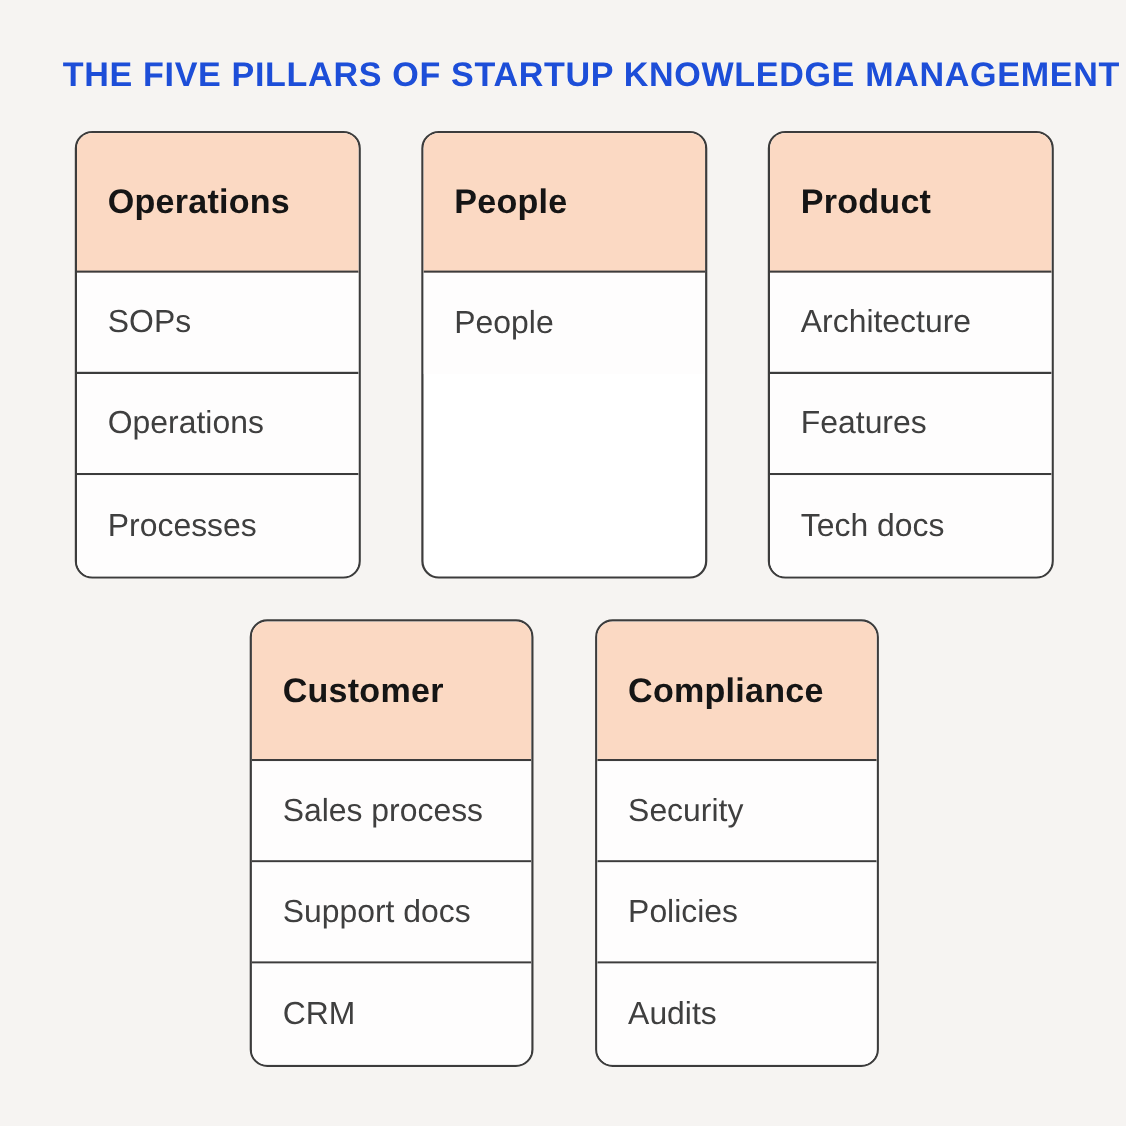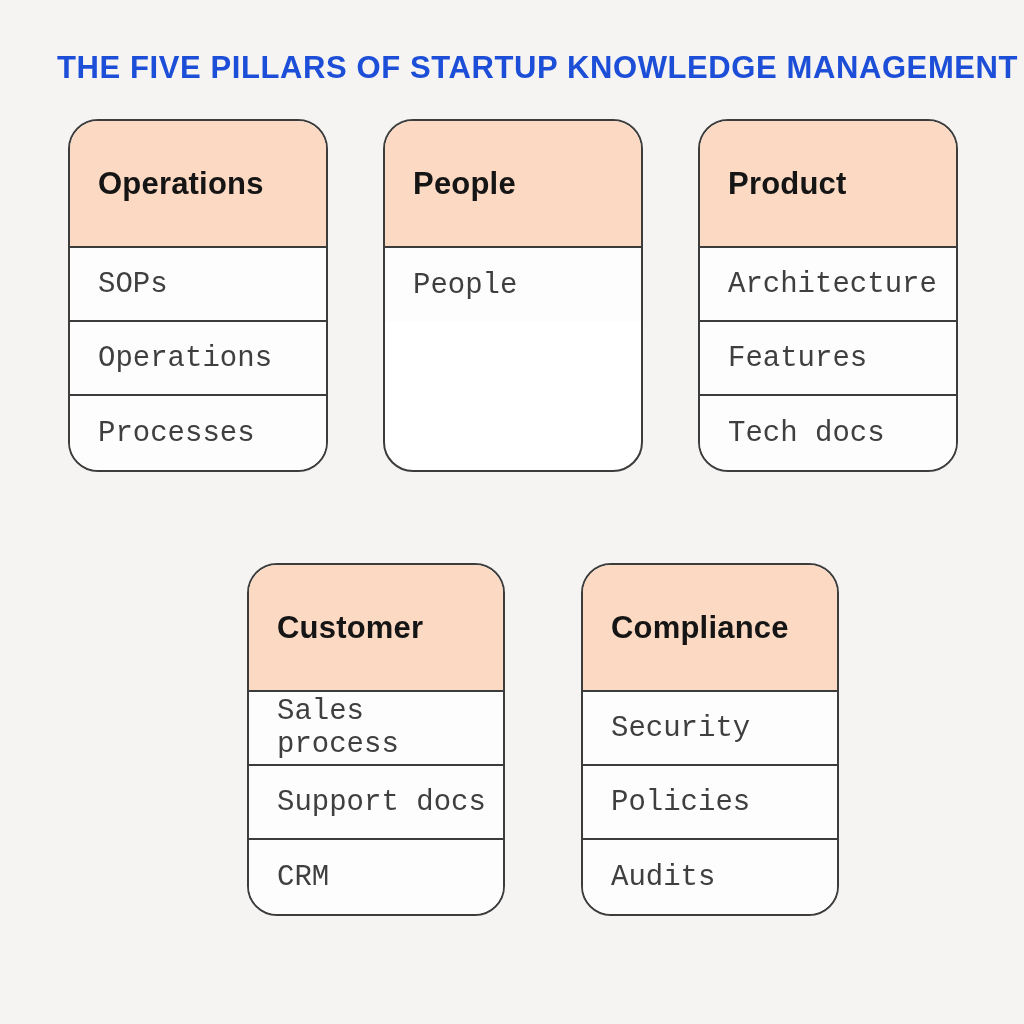--- a/index.html
+++ b/index.html
@@ -35,52 +35,50 @@
   }
   .row-2 {
     left: 227px;
     top: 563px;
     gap: 56px;
   }
   .pillar-card {
     width: 260px;
     background: #ffffff;
     border: 2px solid #3c3c3c;
-    border-radius: 30px;
+    border-radius: 16px;
     overflow: hidden;
     box-sizing: border-box;
   }
   .row-2 .pillar-card {
     width: 258px;
-    margin-left: 20px;
   }
   .card-header {
     height: 127px;
     background: #fbd9c3;
     border-bottom: 2px solid #3c3c3c;
     display: flex;
     align-items: center;
     padding-left: 28px;
     box-sizing: border-box;
   }
   .card-header span {
     font-size: 31px;
     font-weight: bold;
     color: #151515;
     letter-spacing: 0.2px;
   }
   .card-row {
-    height: 74px;
+    height: 92px;
     display: flex;
     align-items: center;
     padding-left: 28px;
     box-sizing: border-box;
     border-bottom: 2px solid #3c3c3c;
     background: #fefdfd;
-    font-family: Liberation Mono, monospace;
   }
   .card-row:last-child {
     border-bottom: none;
   }
   .card-row span {
     font-size: 29px;
     color: #3f3f3f;
   }
 </style>
 </head>

